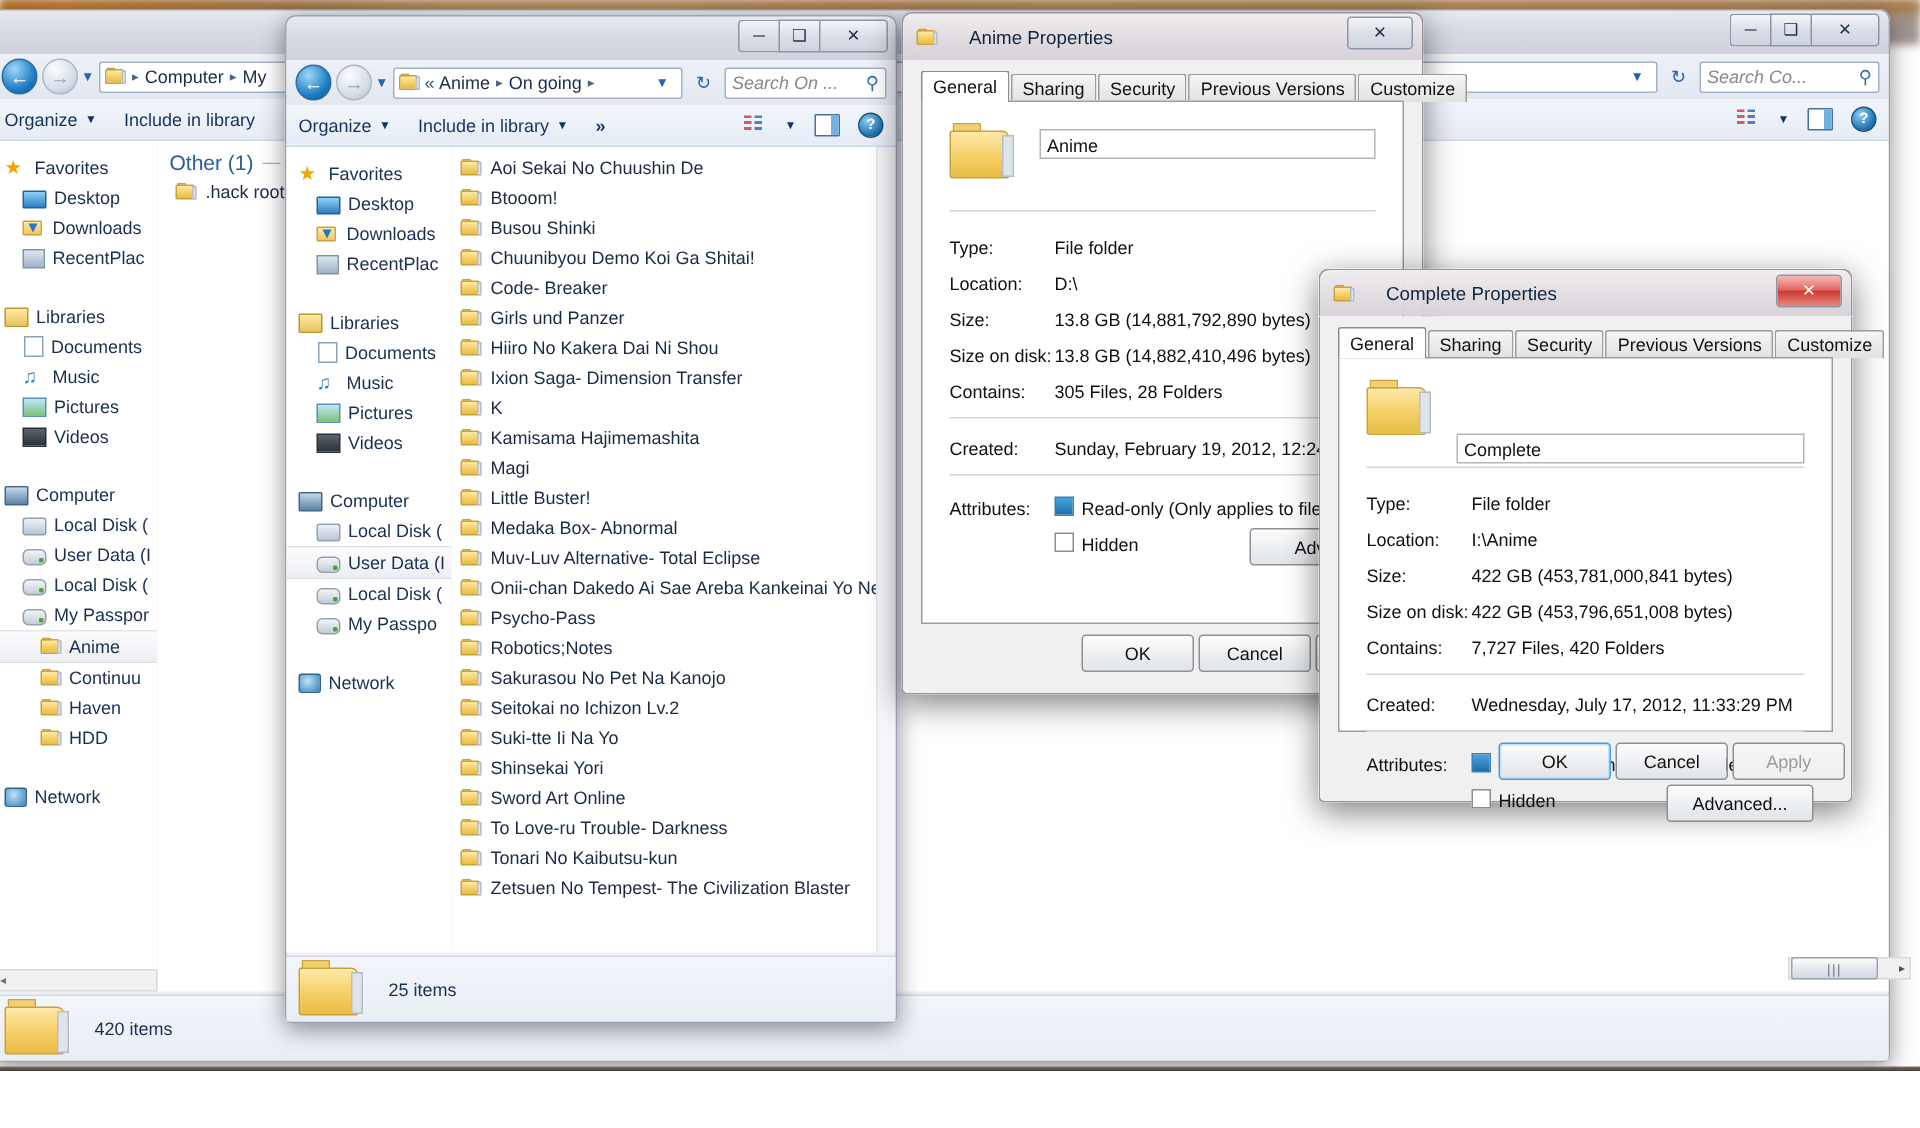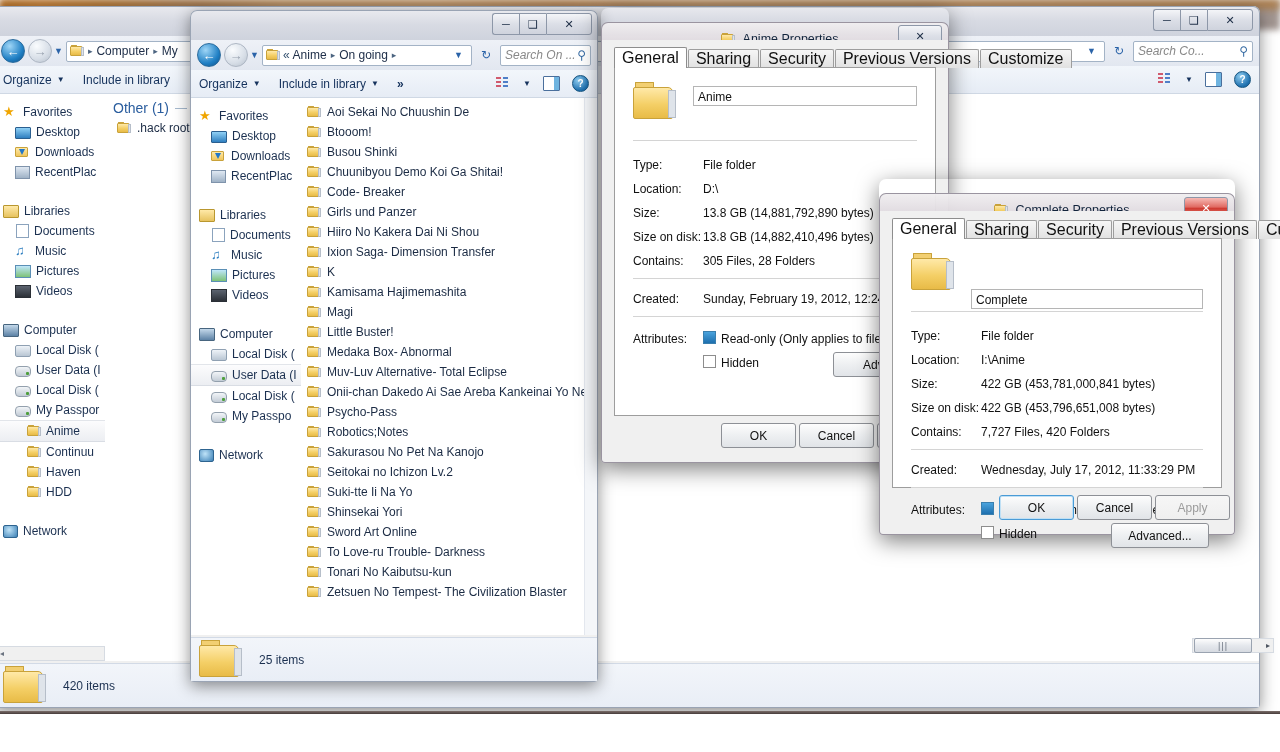--- a/index.html
+++ b/index.html
@@ -135,29 +135,29 @@
   .viewico::after{content:"";position:absolute;left:7px;top:0;width:5px;height:11px;background:
      repeating-linear-gradient(180deg,#4f7fc8 0 2px,transparent 2px 4px);}
   .paneico{width:15px;height:13px;border:1px solid #4a6f9c;background:#fff;position:relative;border-radius:1px;}
   .paneico::after{content:"";position:absolute;right:0;top:0;bottom:0;width:5px;background:#6fb4e0;}
   .helpico{width:15px;height:15px;border-radius:50%;
      background:radial-gradient(circle at 35% 30%,#8fcdf0,#1e6fae 70%);border:1px solid #14537f;
      color:#fff;font-size:10px;font-weight:bold;display:flex;align-items:center;justify-content:center;line-height:1;}
 
   
   .dlg{position:absolute;border-radius:7px 7px 4px 4px;box-shadow:0 6px 22px rgba(0,0,0,.5);}
-  .dlg .dglass{position:absolute;left:0;top:14px;right:0;height:32px;border-radius:7px 7px 0 0;
+  .dlg .dglass{position:absolute;left:0;top:0;right:0;height:32px;border-radius:7px 7px 0 0;
      background:linear-gradient(180deg,rgba(240,238,240,.97),rgba(226,221,226,.96) 50%,rgba(214,209,216,.96));
      border:1px solid #9a94a0;border-bottom:none;box-sizing:border-box;
-     display:flex;align-items:center;padding-left:9px;gap:8px;justify-content:center;}
+     display:flex;align-items:center;padding-left:9px;gap:21px;}
   .dlg .dtitle{font-size:12.5px;color:#12243c;white-space:nowrap;}
   .dlg .dbody{position:absolute;left:0;right:0;top:32px;bottom:0;background:#f0f0f0;
      border:1px solid #9a94a0;border-top:none;box-sizing:border-box;border-radius:0 0 4px 4px;}
   .tabstrip{position:absolute;left:12px;right:12px;top:8px;height:20px;display:flex;align-items:flex-end;}
-  .tab{height:18px;padding:0 7px;font-size:16px;color:#111;line-height:18px;
+  .tab{height:18px;padding:0 7px;font-size:12px;color:#111;line-height:18px;
      border:1px solid #9d9d9d;border-bottom:none;background:linear-gradient(180deg,#f6f6f6,#e1e1e1);
      border-radius:2px 2px 0 0;margin-right:1px;white-space:nowrap;}
   .tab.active{height:20px;line-height:20px;background:#fff;border-color:#8d8d8d;position:relative;z-index:3;}
   .tabpanel{position:absolute;left:12px;right:12px;top:27px;bottom:46px;background:#fff;
      border:1px solid #9d9d9d;box-sizing:border-box;}
   .rowlbl{position:absolute;font-size:12px;color:#111;white-space:nowrap;}
   .rowval{position:absolute;font-size:12px;color:#111;white-space:nowrap;}
   .hr{position:absolute;height:1px;background:#d4d4d4;}
   .nameinput{position:absolute;height:20px;background:#fff;border:1px solid #b5b5b5;box-sizing:border-box;
      font-size:12px;color:#111;padding:2px 4px;line-height:16px;}
@@ -383,21 +383,21 @@
             <s></s>
           </span>
         <span style="margin:0 3px;color:#33506f;">«</span>
         <span>Anime</span>
         <span class="sep">▸</span>
         <span>On going</span>
         <span class="sep">▸</span>
         <span class="cdrop">▼</span>
       </div>
       <div class="refresh">↻</div>
-      <div class="searchbox" style="width:91px;">
+      <div class="searchbox" style="width:108px;">
         <span>Search On ...</span>
         <span class="mag">⚲</span>
       </div>
     </div>
 
     <div class="cmdbar" style="top:30px;">
       <div class="ci">
         <span>Organize</span>
         <span class="car">▼</span>
       </div>

